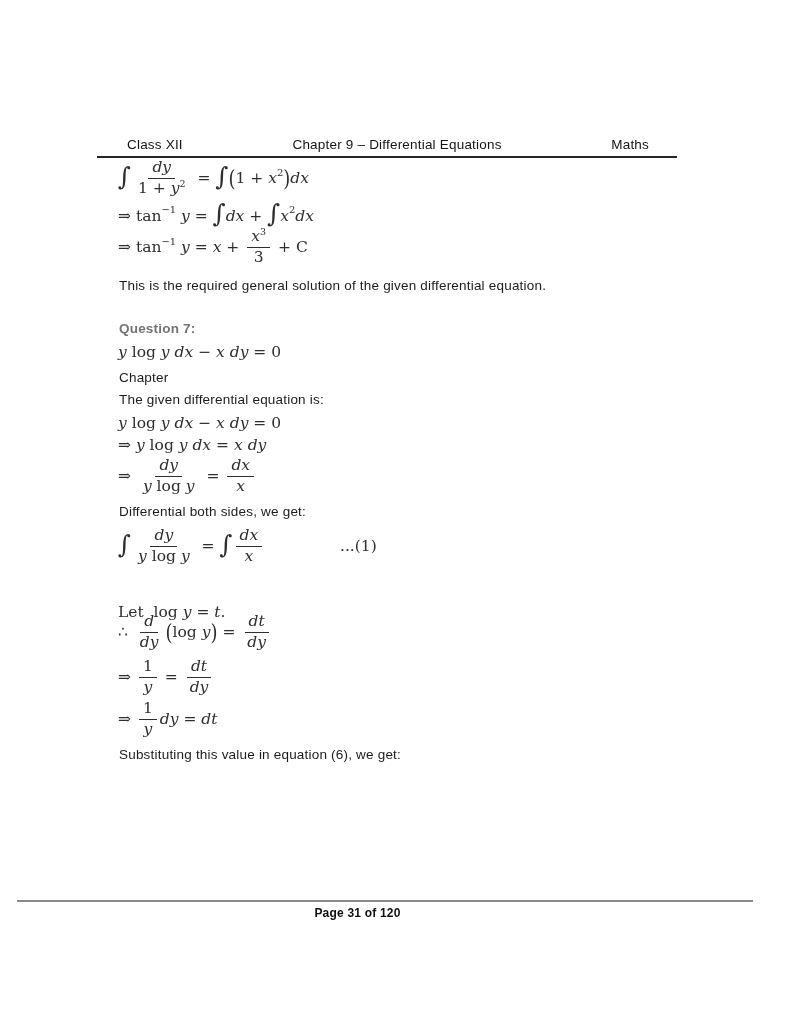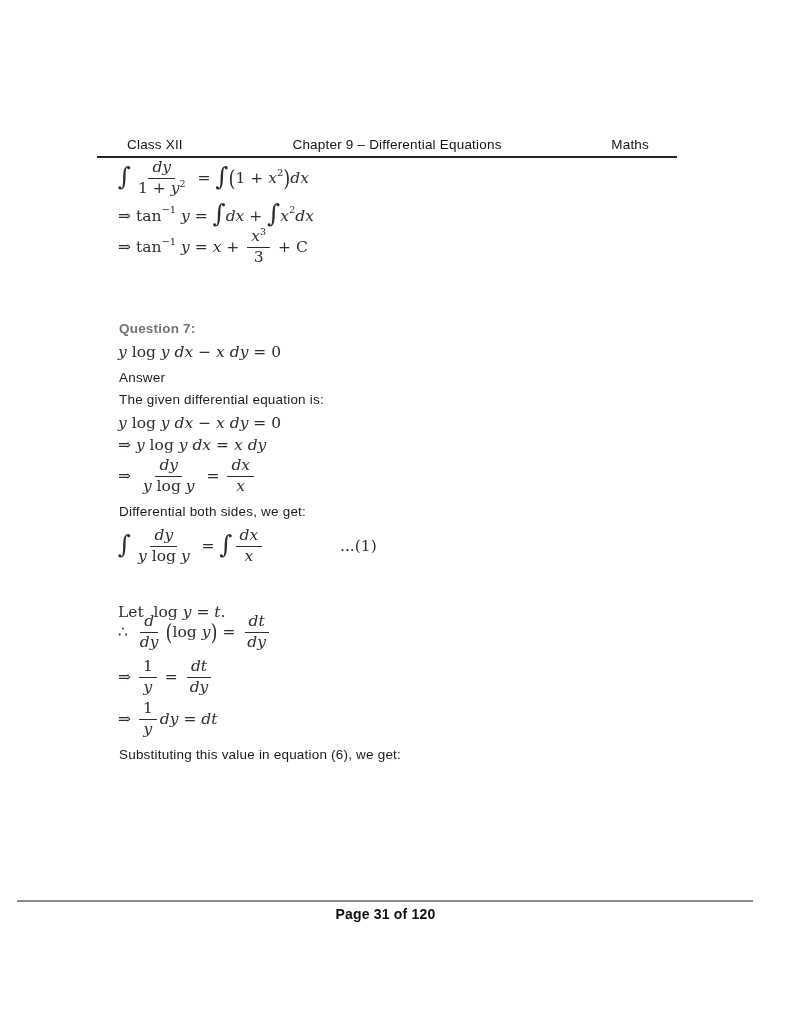--- a/index.html
+++ b/index.html
@@ -30,21 +30,21 @@
   .frac{display:inline-flex;flex-direction:column;align-items:center;margin:0 3px;}
   .fnum{display:flex;align-items:center;justify-content:center;border-bottom:1px solid #2e2e2e;
         padding:0 4px 1px 4px;line-height:1.15;}
   .fden{display:flex;align-items:center;justify-content:center;padding:1px 4px 0 4px;line-height:1.15;}
   .frac .sup{transform:translateY(-4px);font-size:9.5px;}
   .eqtag{position:absolute;left:222px;font-style:normal;}
 
   
   .footer-rule{position:absolute;left:17px;top:900px;width:736px;height:2px;background:#8a8a8a;}
   .footer-text{position:absolute;left:0;top:906px;width:715px;text-align:center;
-               font-weight:700;font-size:14px;color:#101010;letter-spacing:0.2px;margin-left:28px;}
+               font-weight:700;font-size:12px;color:#101010;letter-spacing:0.2px;}
 </style>
 </head>
 <body>
 
 <div class="page">
 
   <div class="header">
     <span class="h-left">Class XII</span>
     <span class="h-center">Chapter 9 – Differential Equations</span>
     <span class="h-right">Maths</span>
@@ -79,32 +79,33 @@
       <span class="rm">⇒ tan</span>
       <span class="sup">−1</span>
       <span class="it"> y</span>
       <span class="rm"> = </span>
       <span class="it">x</span>
       <span class="rm"> + </span>
       <span class="frac"><span class="fnum"><span class="it">x</span><span class="sup">3</span></span><span class="fden"><span class="rm">3</span></span></span>
       <span class="rm"> + C</span>
     </div>
 
+  <div class="text" style="top:278px">This is the required general solution of the given differential equation.</div>
 
   <div class="text qlabel" style="top:321px">Question 7:</div>
   <div class="eq" style="top:343px">
       <span class="it">y</span>
       <span class="rm"> log </span>
       <span class="it">y dx</span>
       <span class="rm"> − </span>
       <span class="it">x dy</span>
       <span class="rm"> = 0</span>
     </div>
 
-  <div class="text" style="top:370px">Answer</div>
+  <div class="text" style="top:370px">Chapter</div>
   <div class="text" style="top:392px">The given differential equation is:</div>
 
   <div class="eq" style="top:414px">
       <span class="it">y</span>
       <span class="rm"> log </span>
       <span class="it">y dx</span>
       <span class="rm"> − </span>
       <span class="it">x dy</span>
       <span class="rm"> = 0</span>
     </div>

